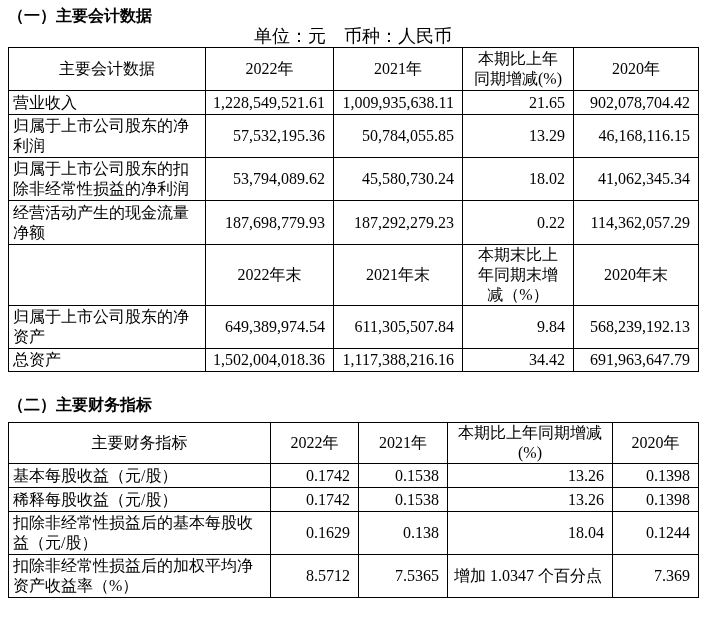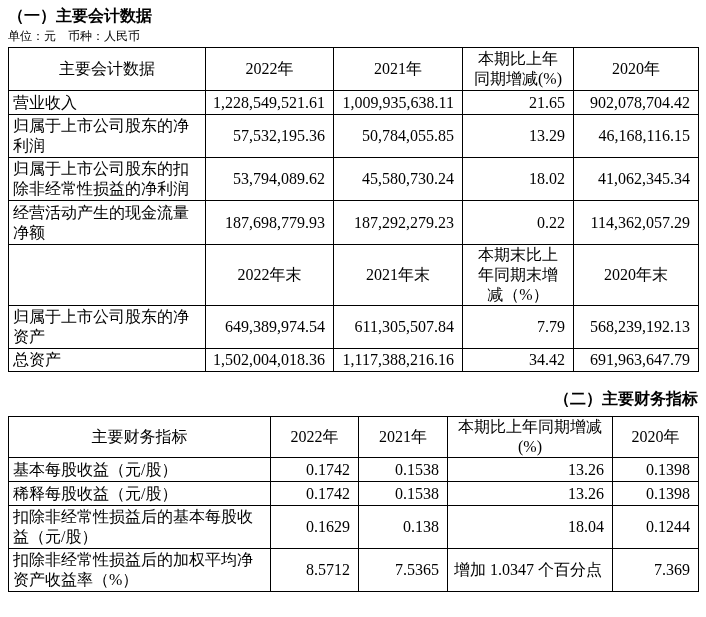--- a/index.html
+++ b/index.html
@@ -16,29 +16,28 @@
     width: 690px;
     padding: 6px 8px 0 8px;
   }
   .sec-title {
     font-size: 16px;
     font-weight: bold;
     line-height: 20px;
     margin: 0;
   }
   .unit-note {
-    text-align: left;
-    font-size: 12px;
+    text-align: center;
+    font-size: 18px;
     line-height: 18px;
     margin: 1px 0 2px 0;
   }
   .sec-title-2 {
-    margin-top: 17px;
+    margin-top: 23px;
     margin-bottom: 7px;
-    text-align: right;
   }
   table {
     border-collapse: collapse;
     table-layout: fixed;
     width: 690px;
     font-size: 16px;
   }
   td {
     border: 1px solid #000000;
     line-height: 20px;
@@ -140,21 +139,21 @@
         <td class="hdr">2021年末</td>
         <td class="hdr">本期末比上
 年同期末增
 减（%）</td>
         <td class="hdr">2020年末</td>
       </tr>
       <tr class="t1-r4">
         <td class="lbl">归属于上市公司股东的净资产</td>
         <td class="num">649,389,974.54</td>
         <td class="num">611,305,507.84</td>
-        <td class="num">7.79</td>
+        <td class="num">9.84</td>
         <td class="num">568,239,192.13</td>
       </tr>
       <tr class="t1-r5">
         <td class="lbl">总资产</td>
         <td class="num">1,502,004,018.36</td>
         <td class="num">1,117,388,216.16</td>
         <td class="num">34.42</td>
         <td class="num">691,963,647.79</td>
       </tr>
     </tbody>

